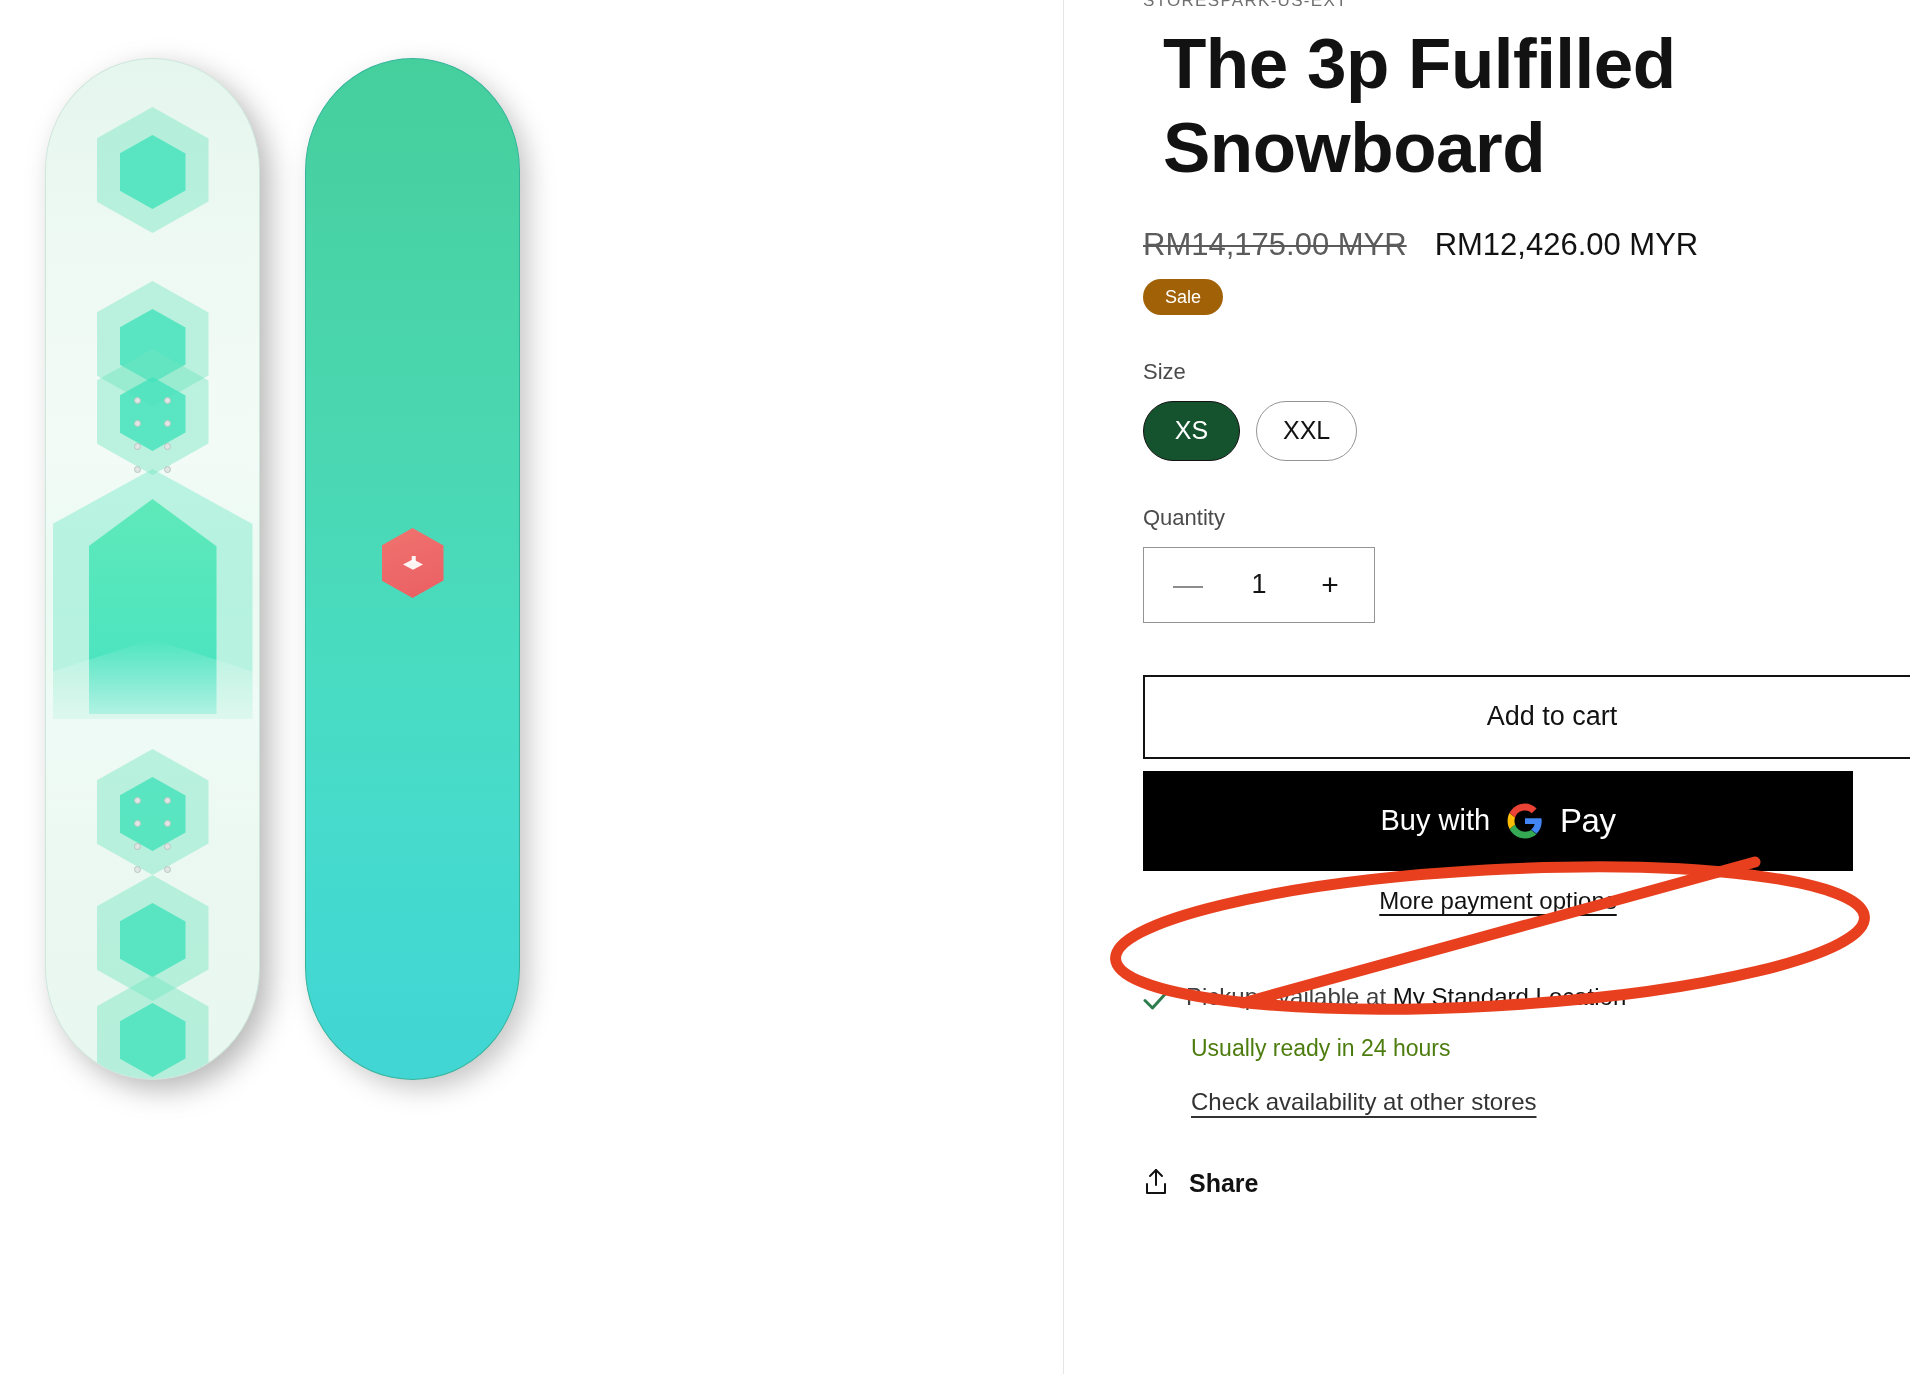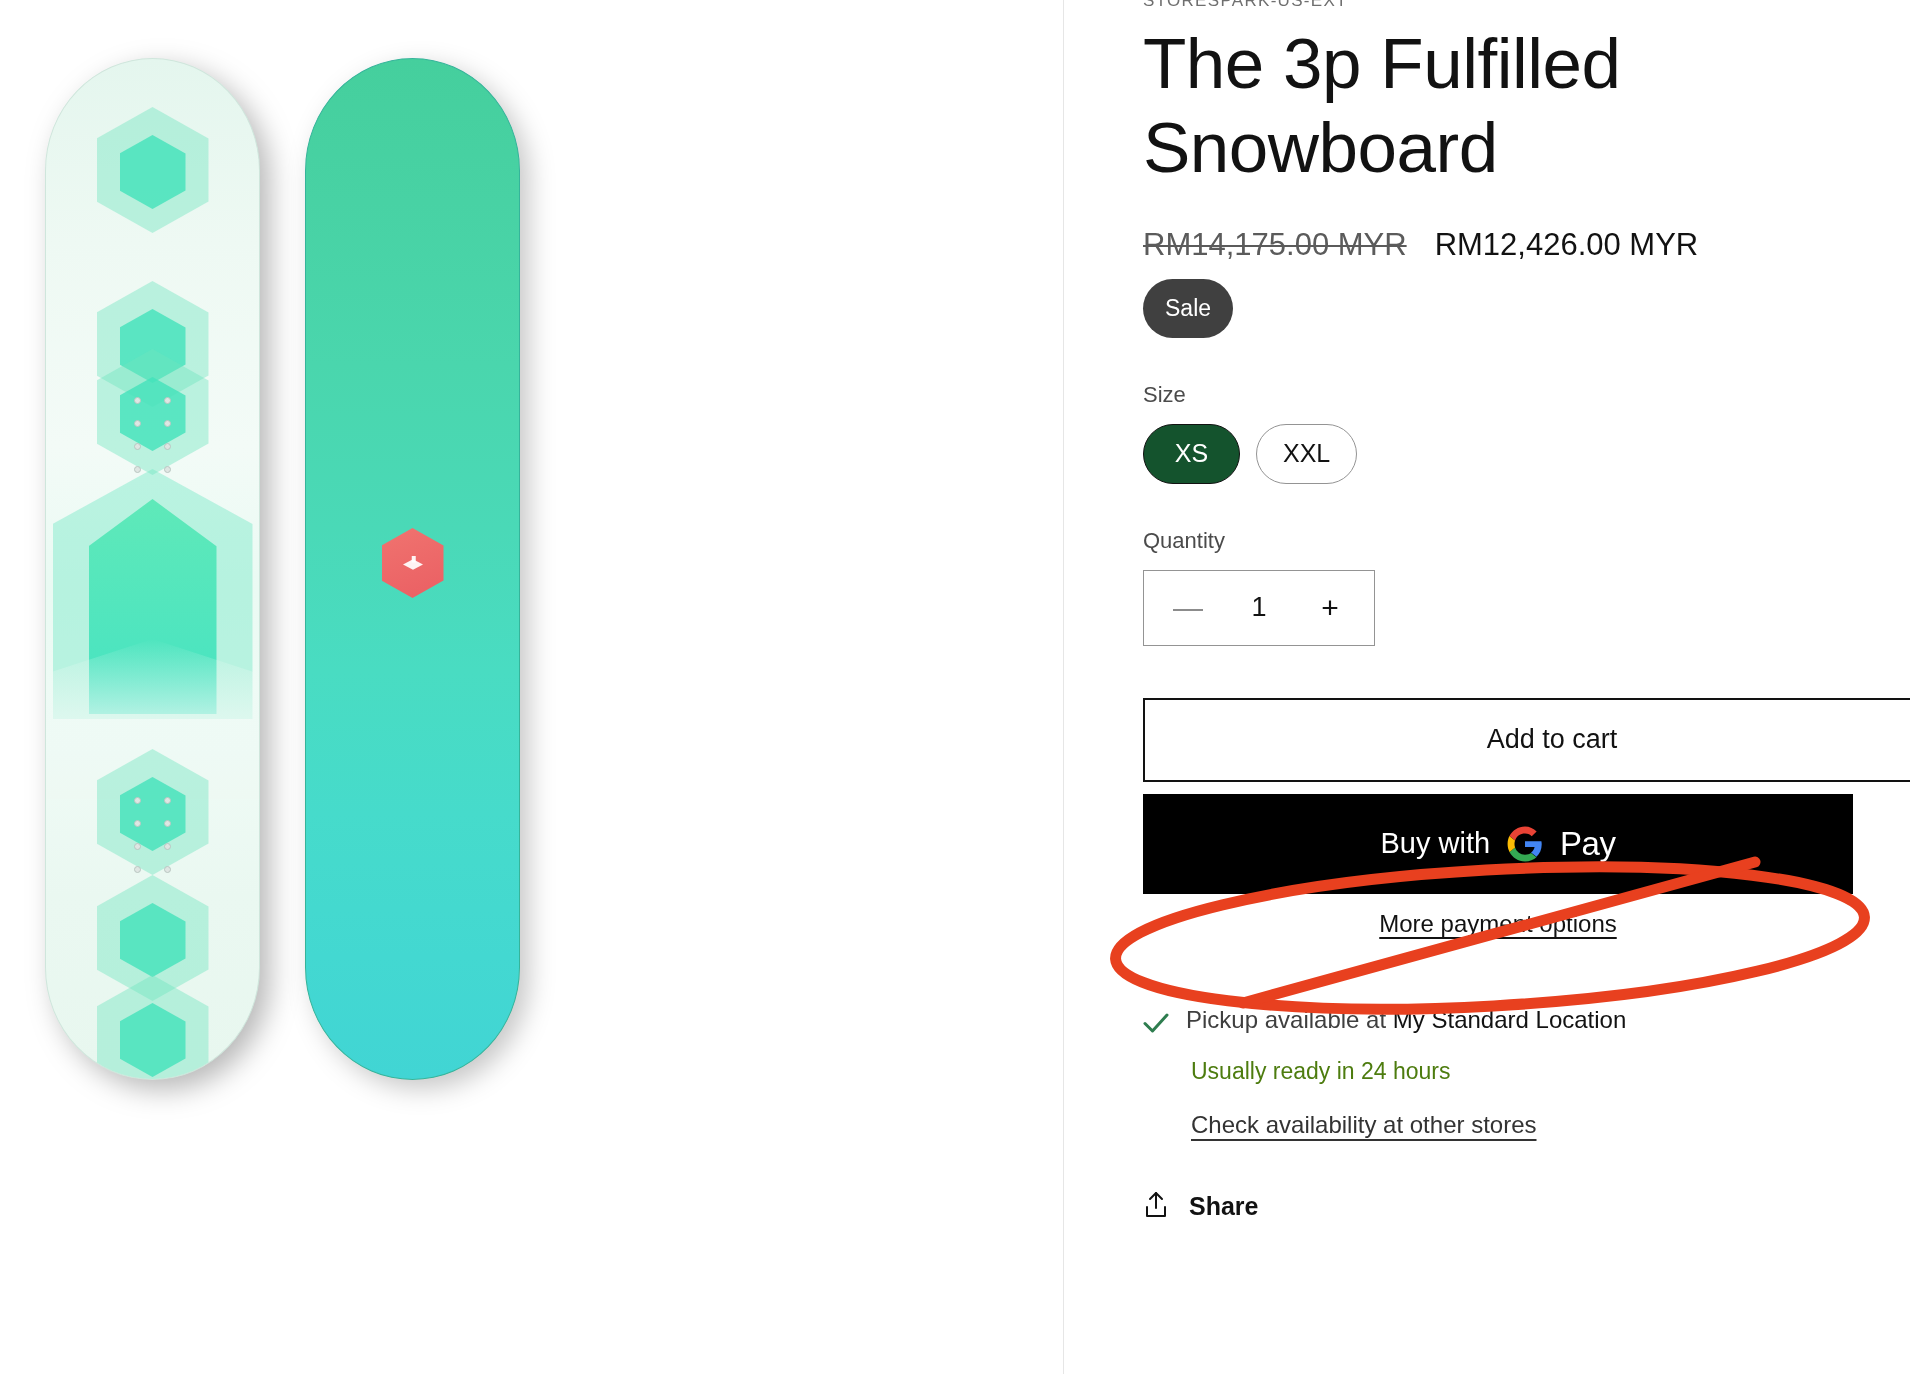--- a/index.html
+++ b/index.html
@@ -90,38 +90,38 @@
     padding: 0 56px 0 80px;
   }
   .vendor {
     position: absolute; top: -9px; left: 80px;
     font-size: 17px; letter-spacing: 1.3px;
     color: #6f6f6f; text-transform: uppercase; white-space: nowrap;
   }
   .title {
     padding-top: 22px;
     font-size: 71px; line-height: 1.19;
-    font-weight: 400; color: #121212;
-    letter-spacing: -0.5px; max-width: 560px;
+    font-weight: 700; color: #121212;
+    letter-spacing: -0.5px; max-width: 560px; margin-left: 20px;
   }
   .price-row {
     display: flex; align-items: baseline; gap: 28px;
     margin-top: 36px;
   }
   .price-old {
     font-size: 31px; color: #5b5b5b;
     text-decoration: line-through; text-decoration-thickness: 2px;
   }
   .price-new { font-size: 31px; color: #121212; }
   .sale-badge {
     display: inline-flex; align-items: center; justify-content: center;
     margin-top: 16px;
-    padding: 18px 22px; border-radius: 999px;
-    background: #404040; color: #ffffff;
-    font-size: 23px; line-height: 1;
+    padding: 9px 22px; border-radius: 999px;
+    background: #a16207; color: #ffffff;
+    font-size: 18px; line-height: 1;
   }
 
   .field-label {
     margin-top: 44px; font-size: 22px; color: #4b4b4b;
   }
   .size-options { display: flex; gap: 16px; margin-top: 16px; }
   .size-opt {
     min-width: 97px; height: 60px; padding: 0 26px;
     border-radius: 999px; border: 1px solid #949494;
     display: flex; align-items: center; justify-content: center;

